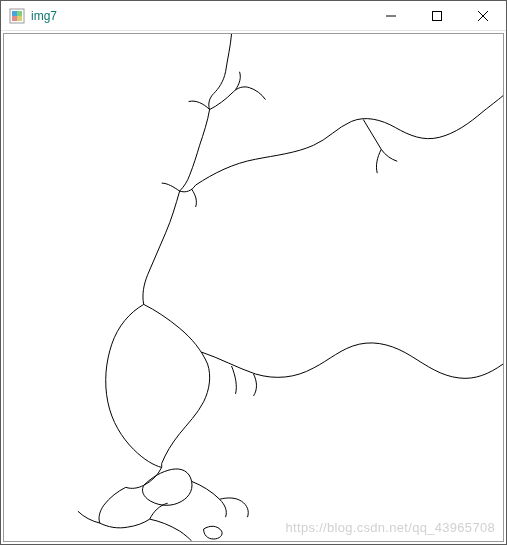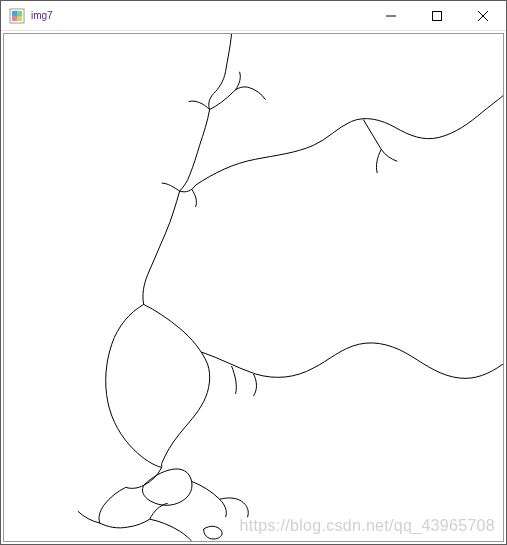--- a/index.html
+++ b/index.html
@@ -35,22 +35,22 @@
       flex: 1;
     }
     .app-icon {
       width: 16px;
       height: 16px;
       display: inline-flex;
       align-items: center;
       justify-content: center;
     }
     .title-text {
-      color: #4c1d95;
-      font-size: 10px;
+      color: #0f766e;
+      font-size: 12px;
     }
     .win-controls {
       display: flex;
       height: 100%;
     }
     .win-btn {
       width: 46px;
       height: 30px;
       display: flex;
       align-items: center;
@@ -70,21 +70,21 @@
     .content svg {
       position: absolute;
       inset: 0;
       width: 100%;
       height: 100%;
     }
     .watermark {
       position: absolute;
       right: 8px;
       bottom: 6px;
-      font-size: 16px;
+      font-size: 13px;
       color: rgba(120,120,120,0.35);
       letter-spacing: 0.3px;
       pointer-events: none;
     }
   </style>
 </head>
 <body>
 
 <div class="window">
 

